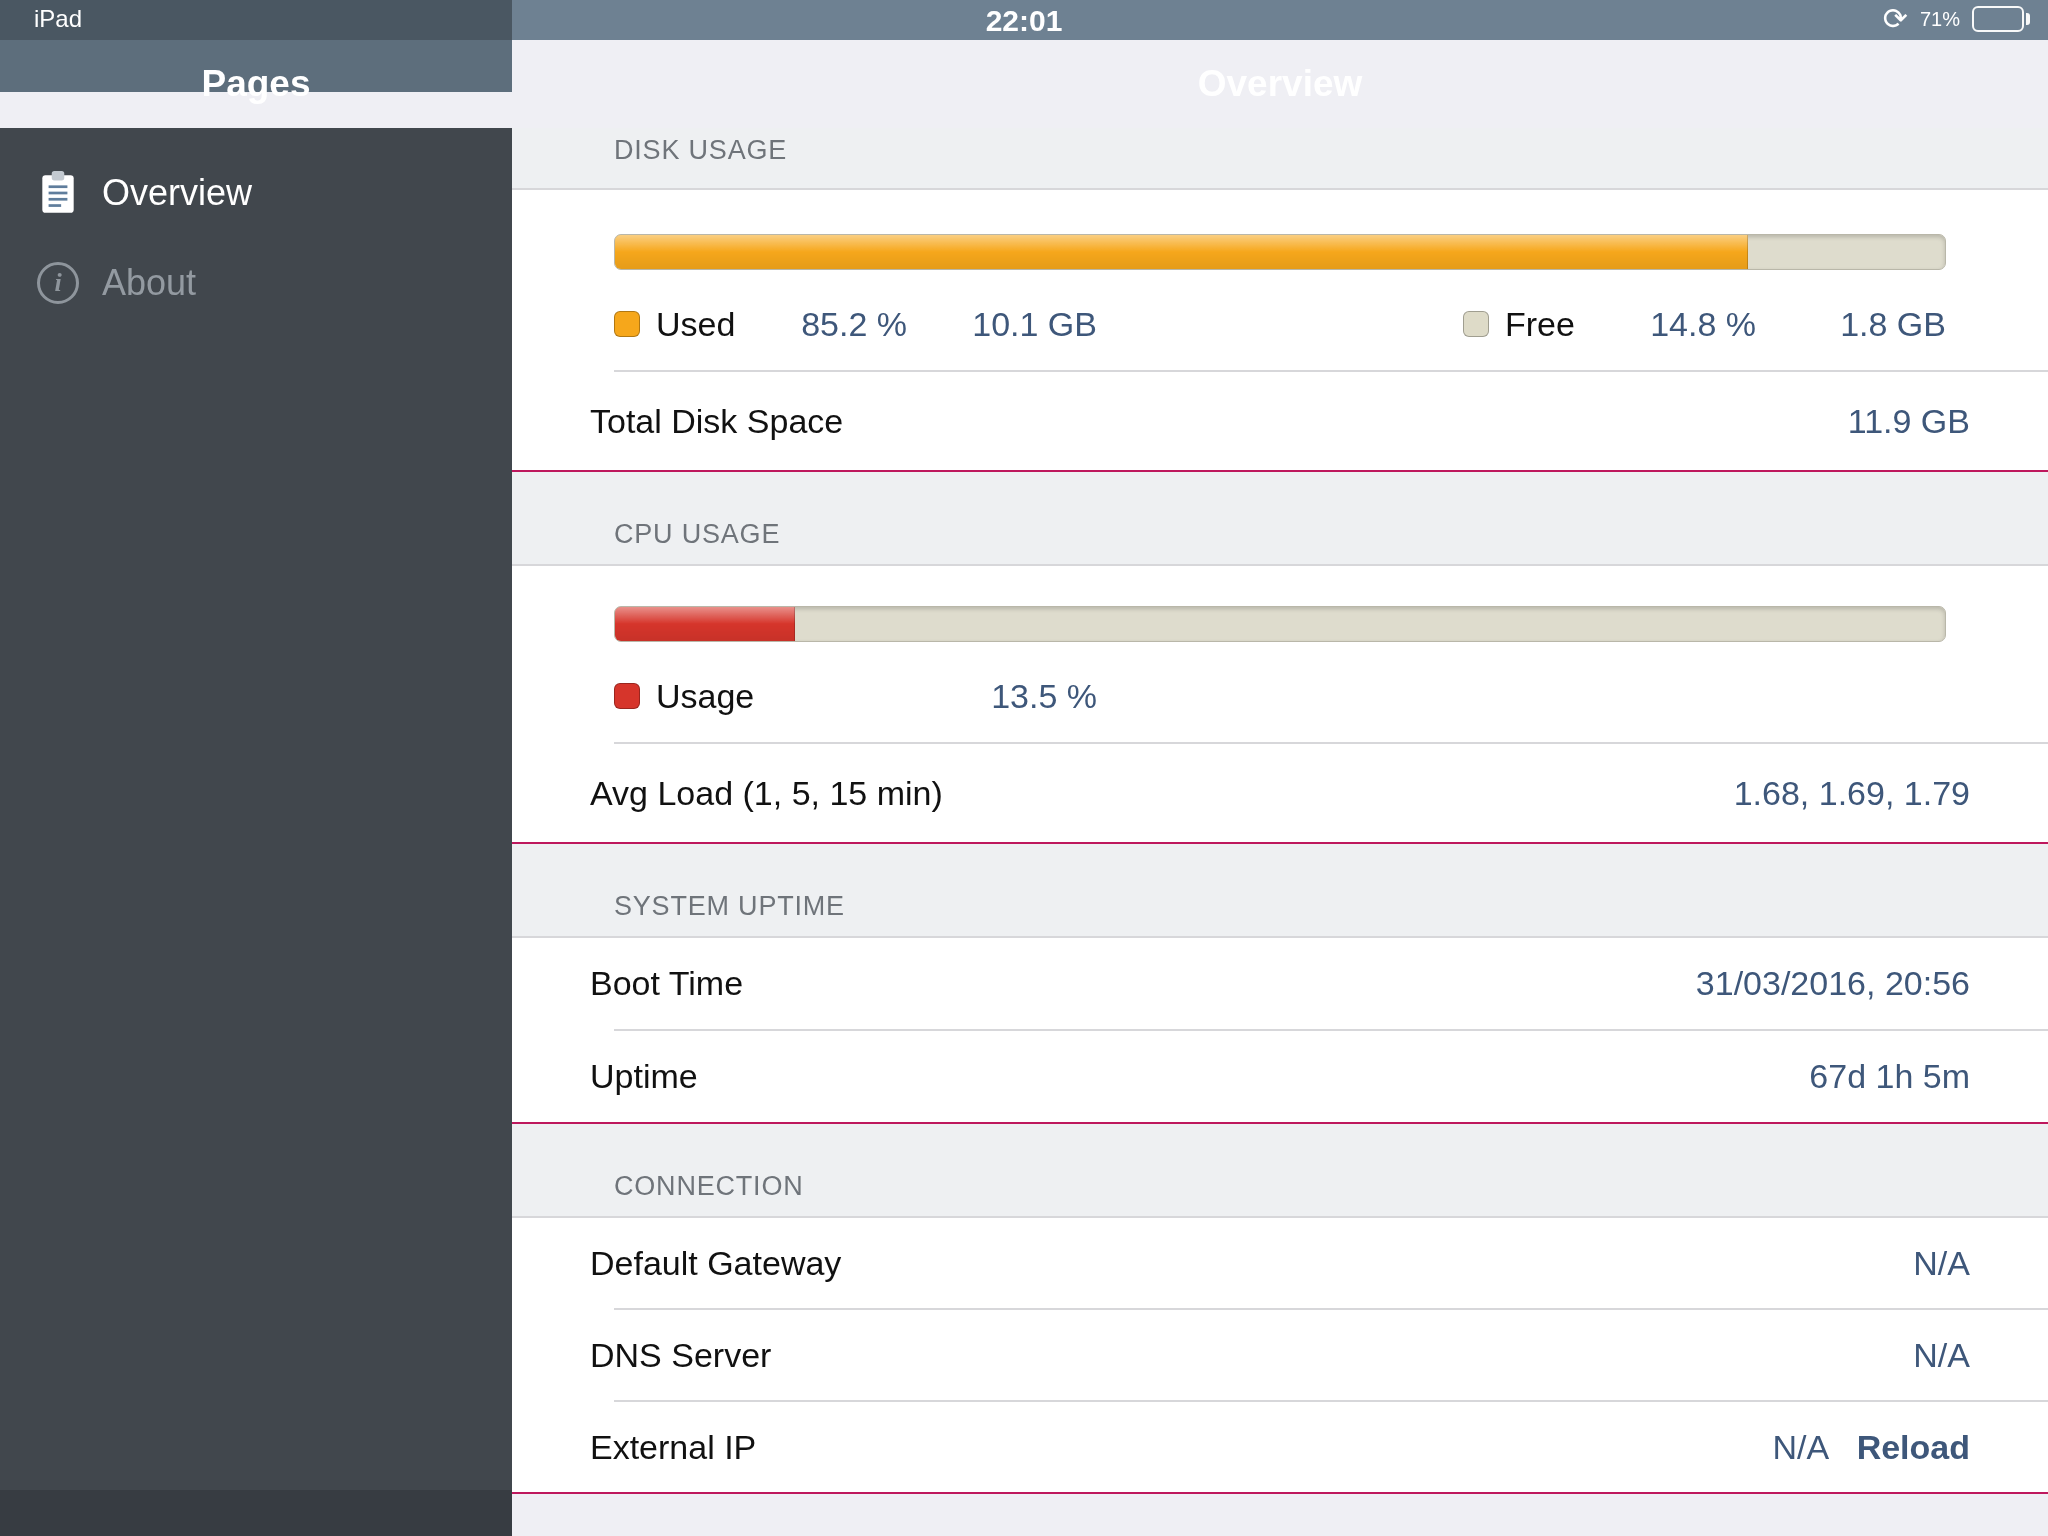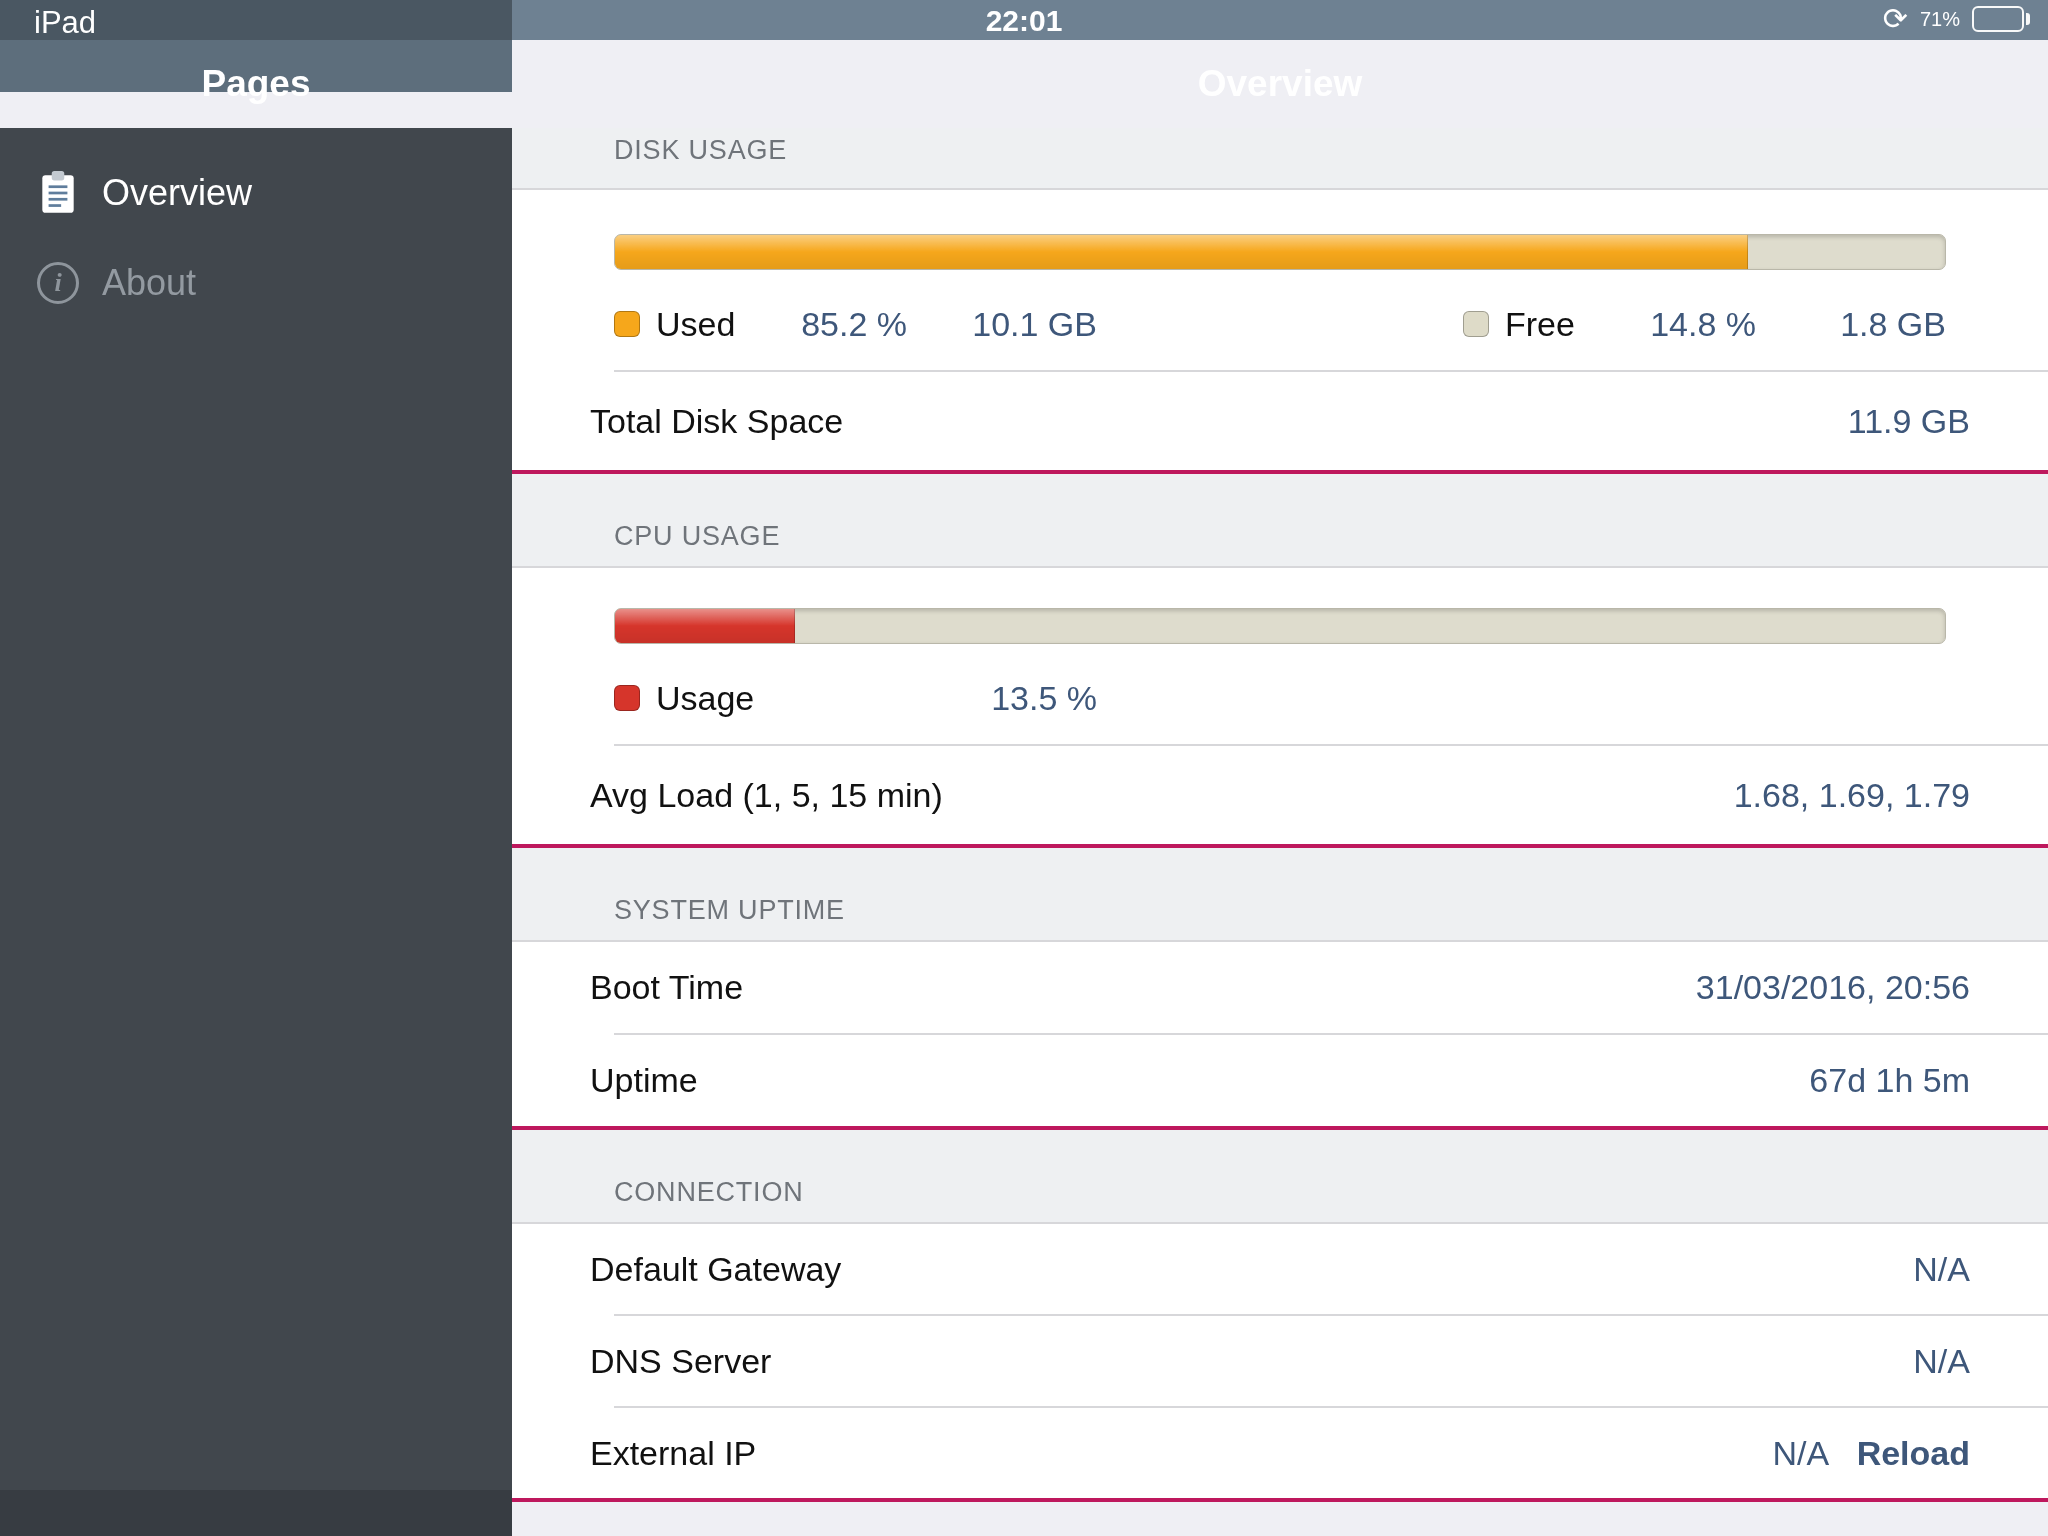--- a/index.html
+++ b/index.html
@@ -10,21 +10,21 @@
     -webkit-font-smoothing:antialiased;
   }
   .screen { position:relative; width:2048px; height:1536px; overflow:hidden; display:flex; flex-direction:column; }
 
   
   .topbar { position:relative; height:128px; flex:none; display:flex; }
   .topbar-side { width:512px; height:92px; background:#5d6e7c; position:relative; }
   .topbar-side::before { content:""; position:absolute; top:0; left:0; right:0; height:40px; background:rgba(40,46,52,0.35); }
   .topbar-main { flex:1; height:128px; background:#6e8192; position:relative; }
 
-  .status-device { position:absolute; top:5px; left:34px; color:#fff; font-size:31px; z-index:3; }
+  .status-device { position:absolute; top:5px; left:34px; color:#fff; font-size:24px; z-index:3; }
   .status-time { position:absolute; top:4px; left:1024px; transform:translateX(-50%); color:#fff; font-size:30px; font-weight:600; z-index:3; }
   .status-right { position:absolute; top:4px; right:18px; display:flex; align-items:center; gap:12px; color:#fff; z-index:3; }
   .rot-lock { font-size:30px; line-height:30px; color:#fff; }
   .battery-pct { font-size:20px; }
   .battery { display:flex; align-items:center; }
   .battery-body { width:52px; height:26px; border:2px solid rgba(255,255,255,0.95); border-radius:6px; padding:3px; }
   .battery-fill { height:100%; background:#fff; border-radius:2px; }
   .battery-tip { width:4px; height:12px; background:rgba(255,255,255,0.95); border-radius:0 3px 3px 0; margin-left:2px; }
 
   .nav-title { position:absolute; top:40px; height:88px; line-height:88px; text-align:center; color:#fff; font-size:37px; font-weight:600; }
@@ -44,21 +44,21 @@
                  display:flex; align-items:center; justify-content:center; font-size:26px;
                  font-family:"Liberation Serif","DejaVu Serif",serif; font-style:italic; font-weight:700; }
   .sidebar-footer { position:absolute; left:0; right:0; bottom:0; height:46px; background:#373c42; }
 
   
   .main { flex:1; background:#efeff4; overflow:hidden; }
   .band { background:#eef0f2; border-bottom:2px solid #d7d7da; display:flex; align-items:flex-end;
           padding:0 0 14px 102px; height:94px; }
   .band.first { height:62px; align-items:center; padding-bottom:16px; }
   .band-label { font-size:27px; color:#6f747a; letter-spacing:0.8px; }
-  .card { background:#fff; border-bottom:4px solid #be185d; }
+  .card { background:#fff; border-bottom:2px solid #be185d; }
 
   .bar-wrap { padding:44px 102px 0 102px; }
   .bar-track { height:36px; border-radius:7px; background:#dedccd; border:1px solid #b9b7a9;
                box-shadow:inset 0 2px 4px rgba(0,0,0,0.18); overflow:hidden; }
   .bar-fill { height:100%;
               background-image:linear-gradient(rgba(255,255,255,0.45), rgba(255,255,255,0) 50%, rgba(0,0,0,0.07));
               border-right:1px solid rgba(0,0,0,0.18); }
 
   .legend-row { display:flex; justify-content:space-between; padding:34px 102px 0 102px; line-height:40px; }
   .legend-half { width:483px; display:flex; align-items:center; }

